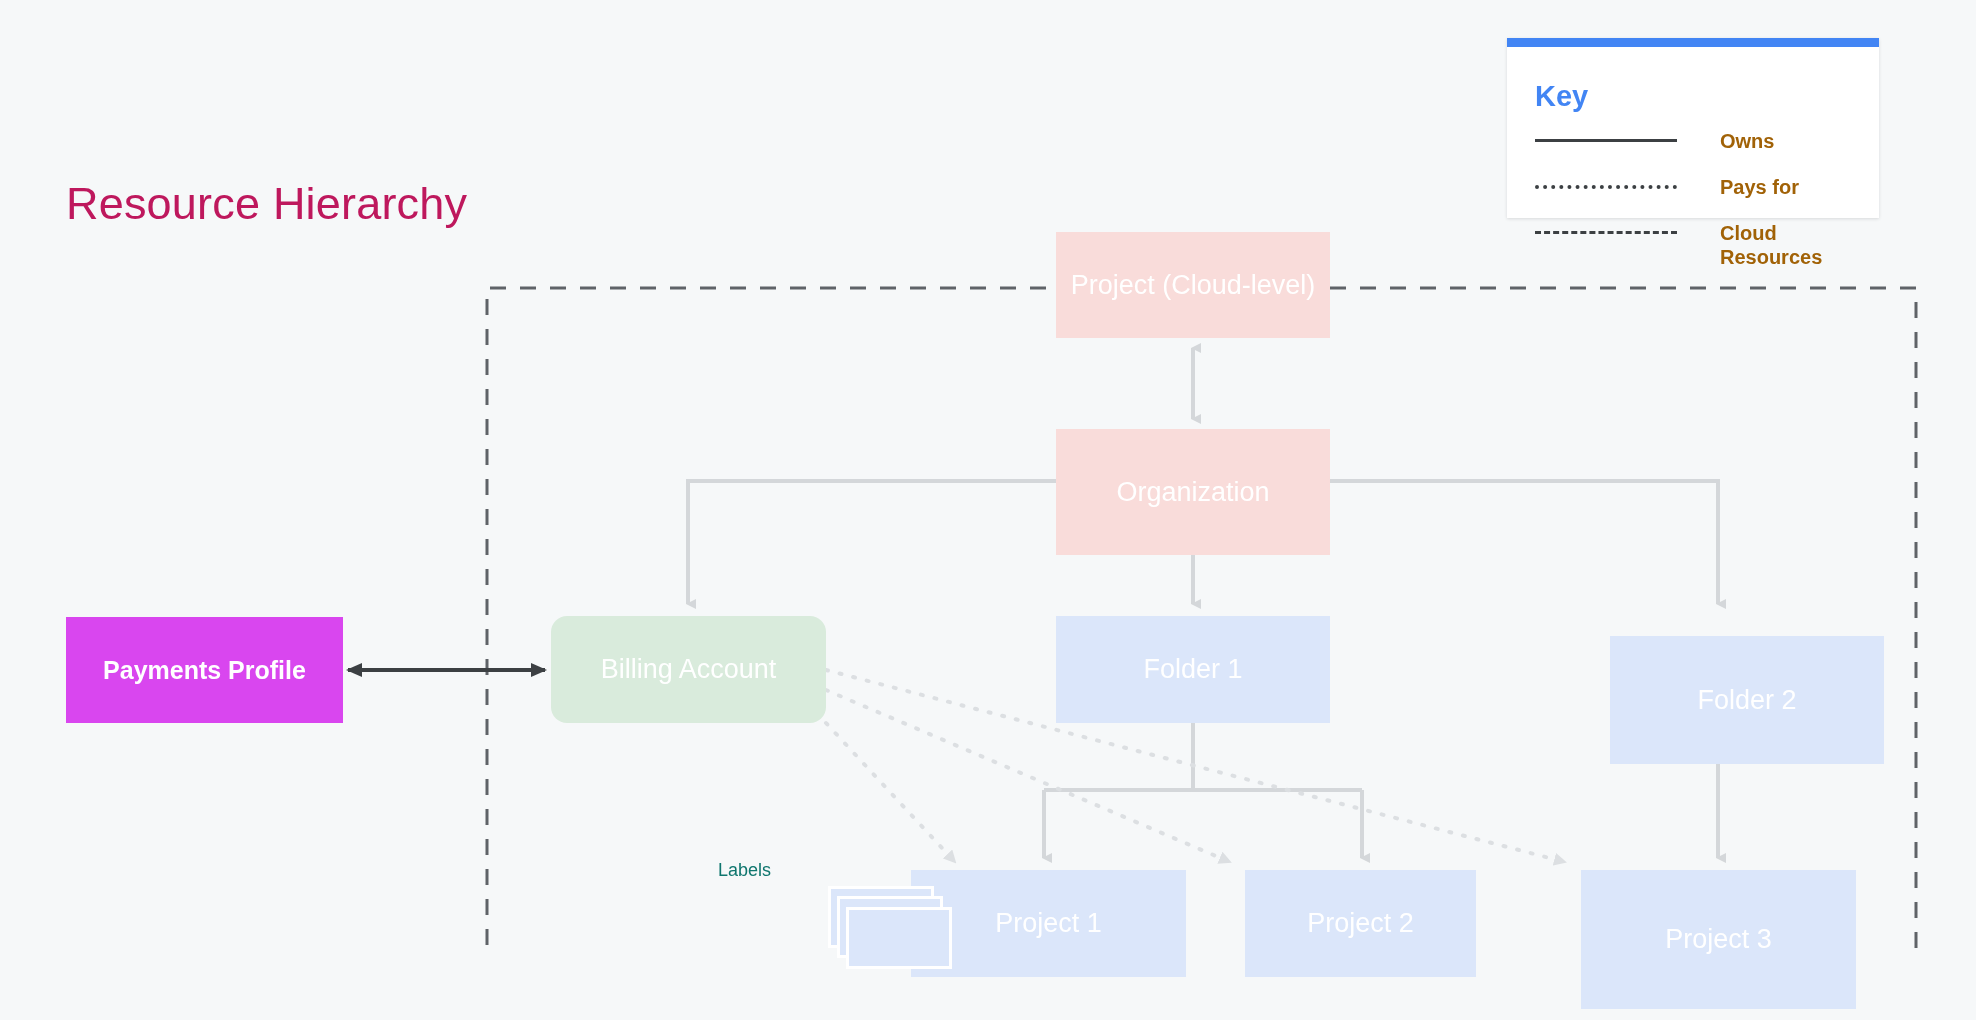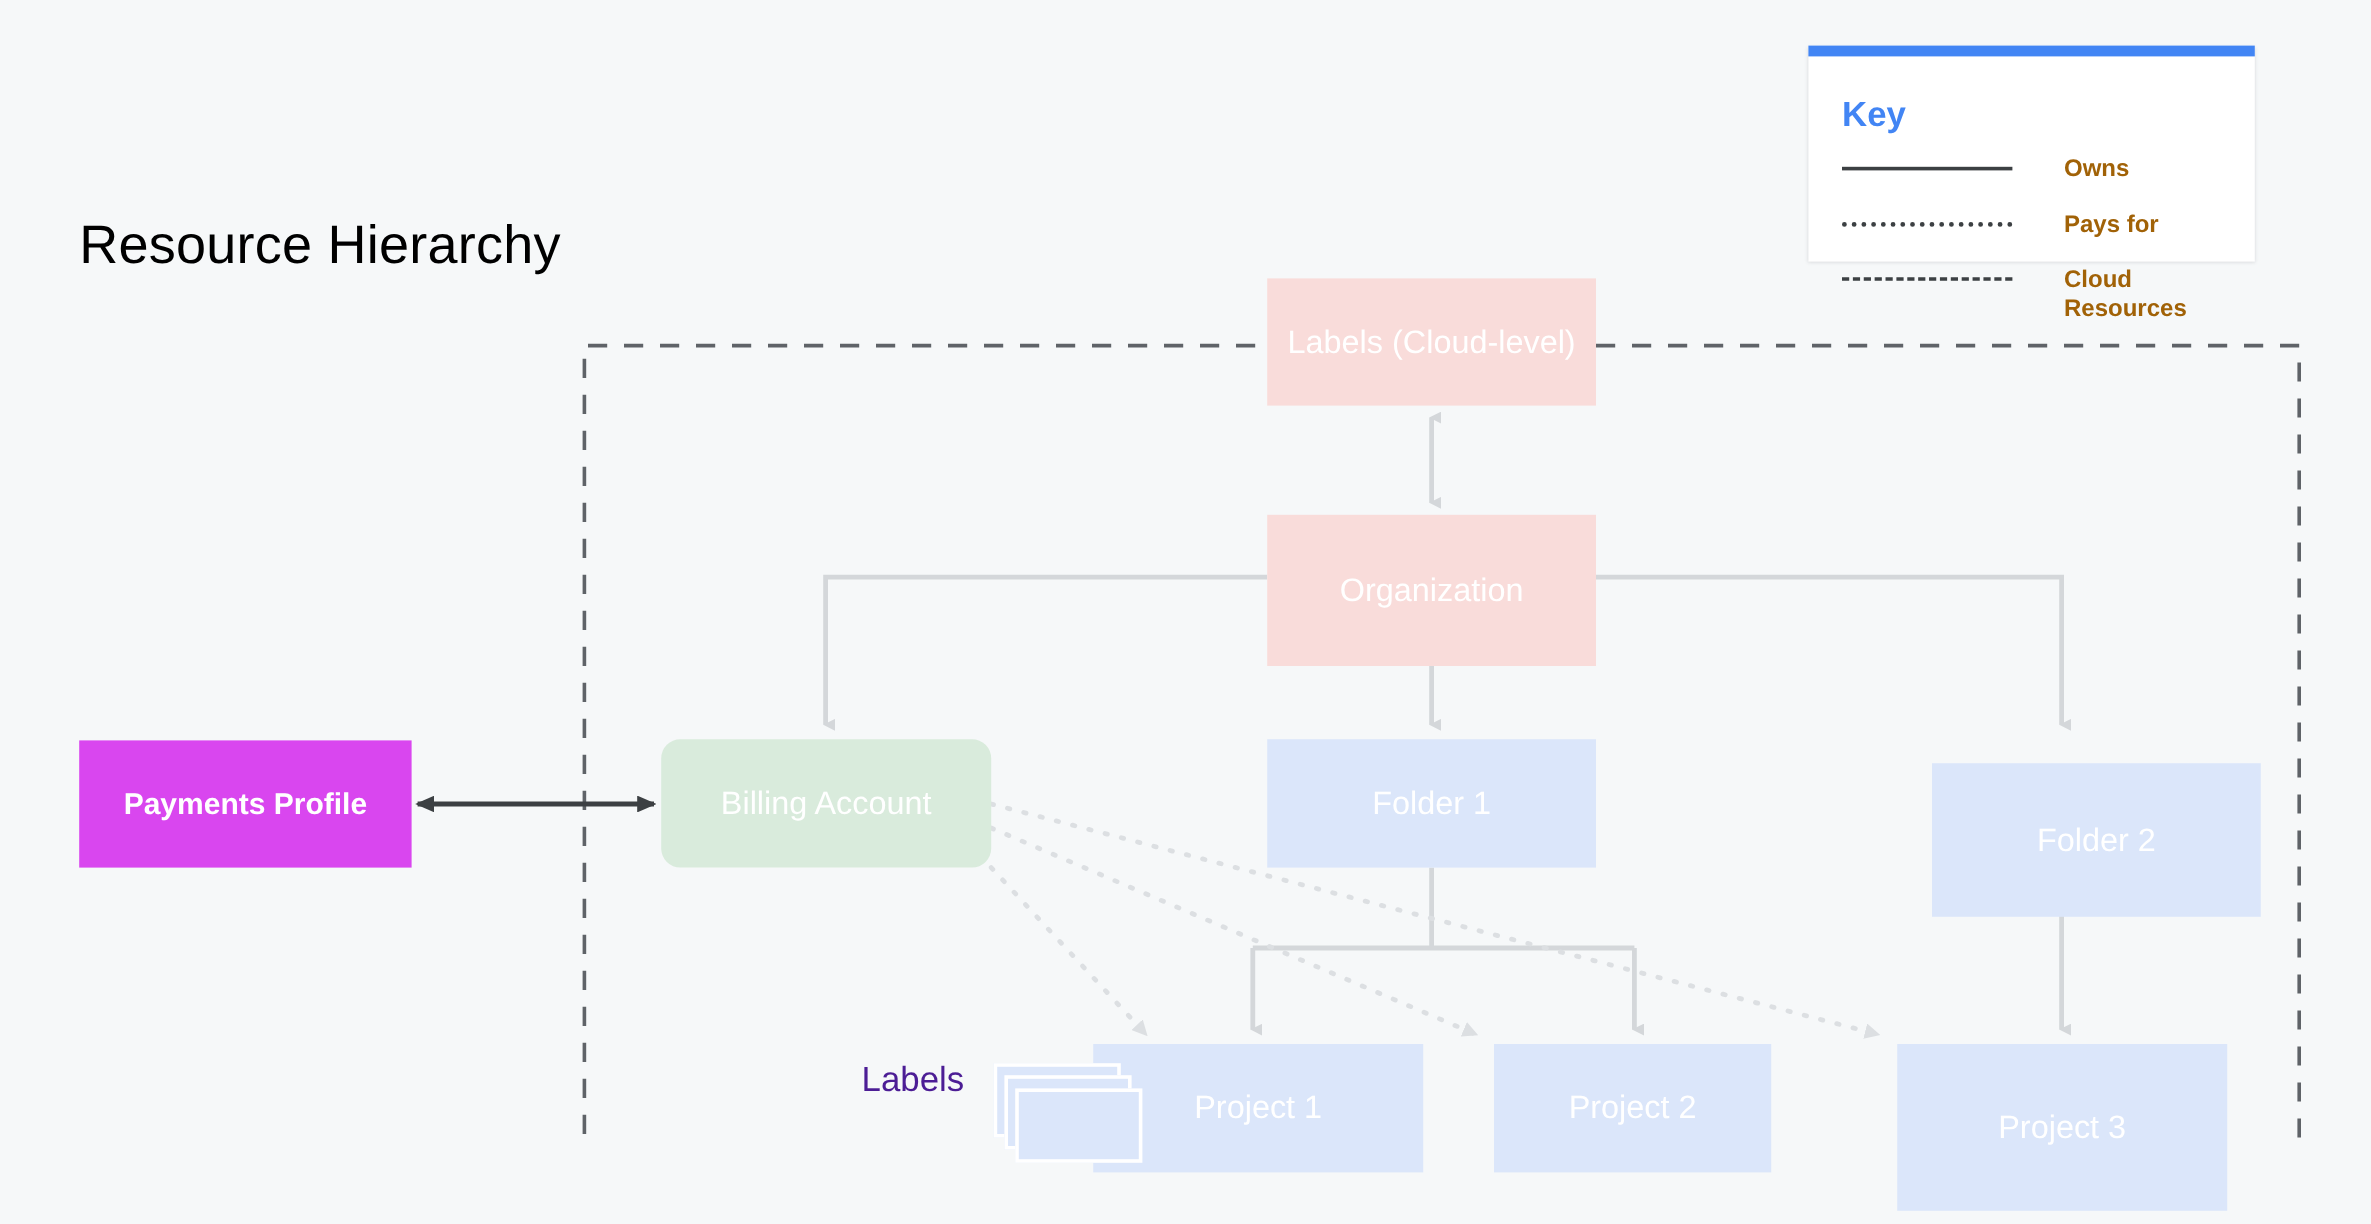--- a/index.html
+++ b/index.html
@@ -9,21 +9,21 @@
     font-family:"Liberation Sans", sans-serif;
     overflow:hidden;
     position:relative;
   }
   #canvas{position:absolute;inset:0;width:1976px;height:1020px;}
   #svg-layer{position:absolute;left:0;top:0;width:1976px;height:1020px;pointer-events:none;}
 
   
   .page-title{
     position:absolute;left:66px;top:178px;
-    font-size:45px;font-weight:400;color:#000000;
+    font-size:45px;font-weight:400;color:#be185d;
     letter-spacing:0.2px;white-space:nowrap;
   }
 
   
   .node{
     position:absolute;
     display:flex;align-items:center;justify-content:center;
     font-size:27px;font-weight:400;color:#ffffff;
     text-align:center;line-height:1.2;
     box-sizing:border-box;
@@ -38,22 +38,22 @@
   .n-billing{left:551px;top:616px;width:275px;height:107px;border-radius:16px;}
   .n-folder1{left:1056px;top:616px;width:274px;height:107px;}
   .n-folder2{left:1581px;top:636px;width:274px;height:128px;margin-left:29px;}
   .n-project1{left:911px;top:870px;width:275px;height:107px;}
   .n-project2{left:1245px;top:870px;width:231px;height:107px;}
   .n-project3{left:1581px;top:870px;width:275px;height:139px;}
   .n-payments{left:66px;top:617px;width:277px;height:106px;font-size:25px;}
 
   
   .labels-text{
-    position:absolute;left:718px;top:884px;
-    font-size:29px;color:#4c1d95;white-space:nowrap;
+    position:absolute;left:718px;top:860px;
+    font-size:18px;color:#0f766e;white-space:nowrap;
   }
 
   
   .labels-icon{position:absolute;left:828px;top:886px;width:136px;height:84px;}
   .labels-icon .card{
     position:absolute;box-sizing:border-box;
     border:3px solid #ffffff;background:#dbe6fa;
   }
   .labels-icon .c1{left:0px;  top:0px;  width:106px;height:62px;}
   .labels-icon .c2{left:9px;  top:10px; width:106px;height:62px;}
@@ -149,21 +149,21 @@
     </g>
     <g>
       <line x1="826" y1="670" x2="1565" y2="862" stroke="#dcdfe2" stroke-width="4" stroke-dasharray="2 12" stroke-linecap="round" marker-end="url(#arrowDot)"></line>
     </g>
 
     <g>
       <line x1="348" y1="670" x2="545" y2="670" stroke="#3c4043" stroke-width="4" marker-start="url(#arrowDarkStart)" marker-end="url(#arrowDark)"></line>
     </g>
   </svg>
 
-  <div class="node pink n-domain">Labels (Cloud-level)</div>
+  <div class="node pink n-domain">Project (Cloud-level)</div>
 
   <div class="node pink n-org">Organization</div>
 
   <div class="node green n-billing">Billing Account</div>
 
   <div class="node blue n-folder1">Folder 1</div>
 
   <div class="node blue n-folder2">Folder 2</div>
 
   <div class="node blue n-project1">Project 1</div>

